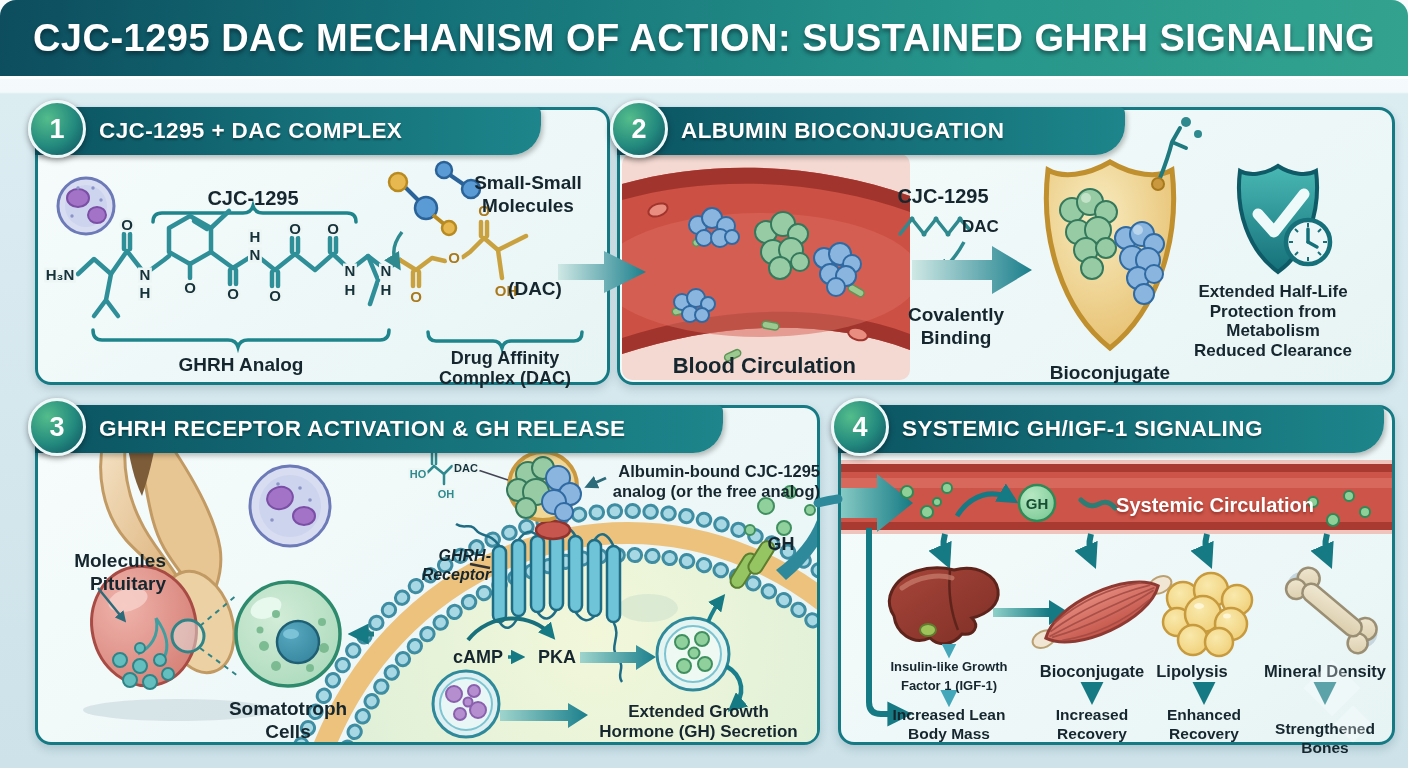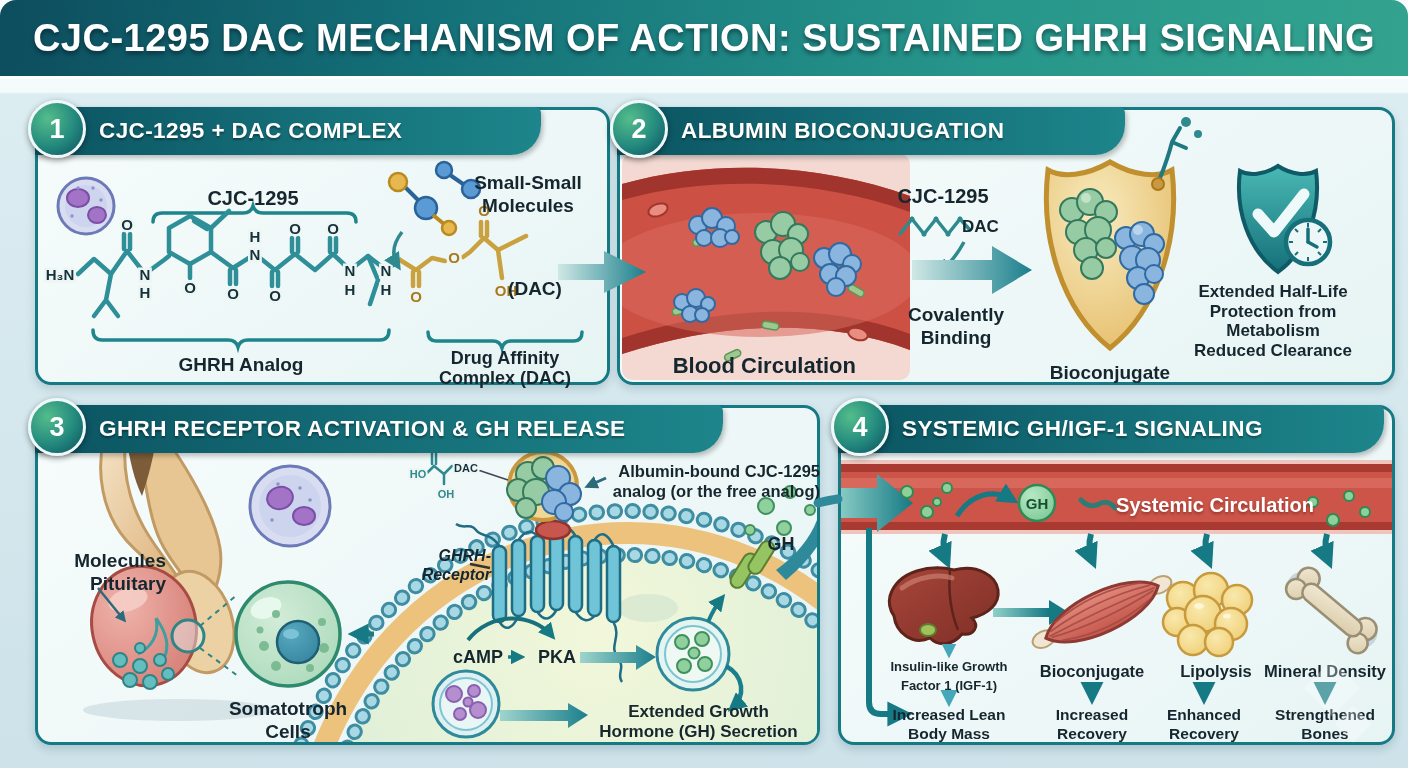--- a/index.html
+++ b/index.html
@@ -664,35 +664,35 @@
       <line x1="251" y1="276" x2="251" y2="290" stroke="#157a84" stroke-width="5.5" marker-end="url(#p4ah)"></line>
       <line x1="363" y1="276" x2="363" y2="290" stroke="#157a84" stroke-width="5.5" marker-end="url(#p4ah)"></line>
       <line x1="484" y1="276" x2="484" y2="290" stroke="#157a84" stroke-width="5.5" marker-end="url(#p4ah)"></line>
     </svg>
     <div class="lbl white" style="left:274px;top:85px;width:200px;font-size:20px;">Systemic Circulation</div>
     <div class="lbl" style="left:28px;top:250px;width:160px;font-size:13px;line-height:18.5px;">
       <div>Insulin-like Growth</div>
       <div>Factor 1 (IGF-1)</div>
     </div>
     <div class="lbl" style="left:176px;top:254px;width:150px;font-size:16.5px;">Bioconjugate</div>
-    <div class="lbl" style="left:300px;top:254px;width:150px;font-size:16.5px;">Lipolysis</div>
+    <div class="lbl" style="left:276px;top:254px;width:150px;font-size:16.5px;">Lipolysis</div>
     <div class="lbl" style="left:414px;top:254px;width:140px;font-size:16.5px;">Mineral Density</div>
     <div class="lbl" style="left:28px;top:298px;width:160px;font-size:15.5px;line-height:18.5px;">
       <div>Increased Lean</div>
       <div>Body Mass</div>
     </div>
     <div class="lbl" style="left:176px;top:298px;width:150px;font-size:15.5px;line-height:18.5px;">
       <div>Increased</div>
       <div>Recovery</div>
     </div>
     <div class="lbl" style="left:288px;top:298px;width:150px;font-size:15.5px;line-height:18.5px;">
       <div>Enhanced</div>
       <div>Recovery</div>
     </div>
-    <div class="lbl" style="left:414px;top:298px;width:140px;font-size:15.5px;line-height:18.5px;">
+    <div class="lbl" style="left:414px;top:312px;width:140px;font-size:15.5px;line-height:18.5px;">
       <div>Strengthened</div>
       <div>Bones</div>
     </div>
   </div>
 
   <svg id="overlay" width="1408" height="768" viewBox="0 0 1408 768">
     <defs>
       <linearGradient id="ov1" x1="0" y1="0" x2="1" y2="0">
         <stop offset="0" stop-color="#cfe8e5"></stop>
           <stop offset="1" stop-color="#1a7f8c"></stop>

